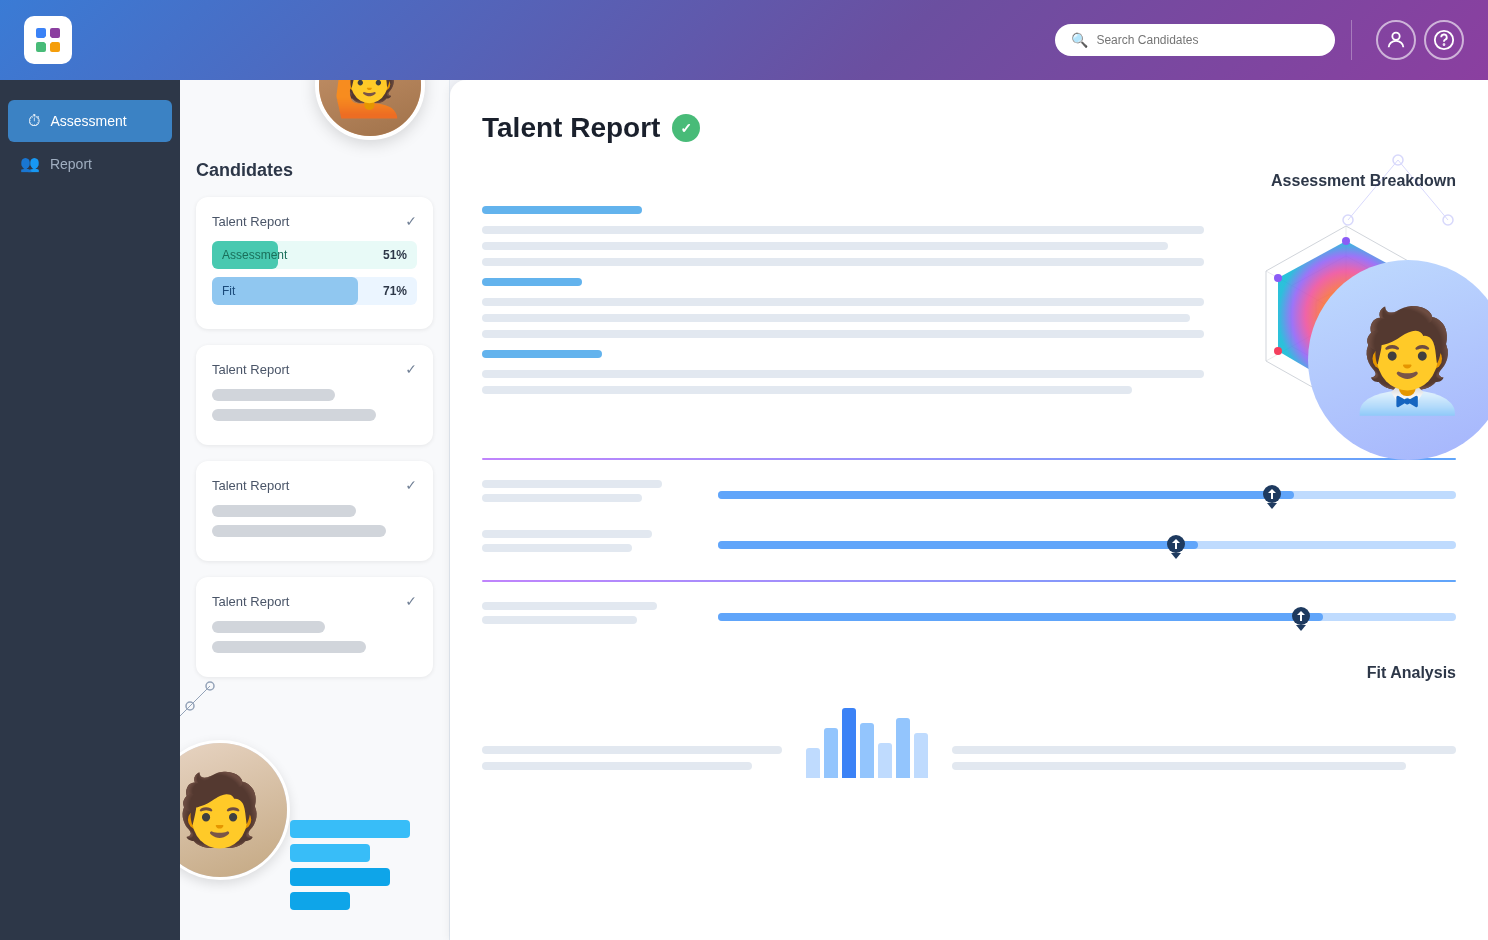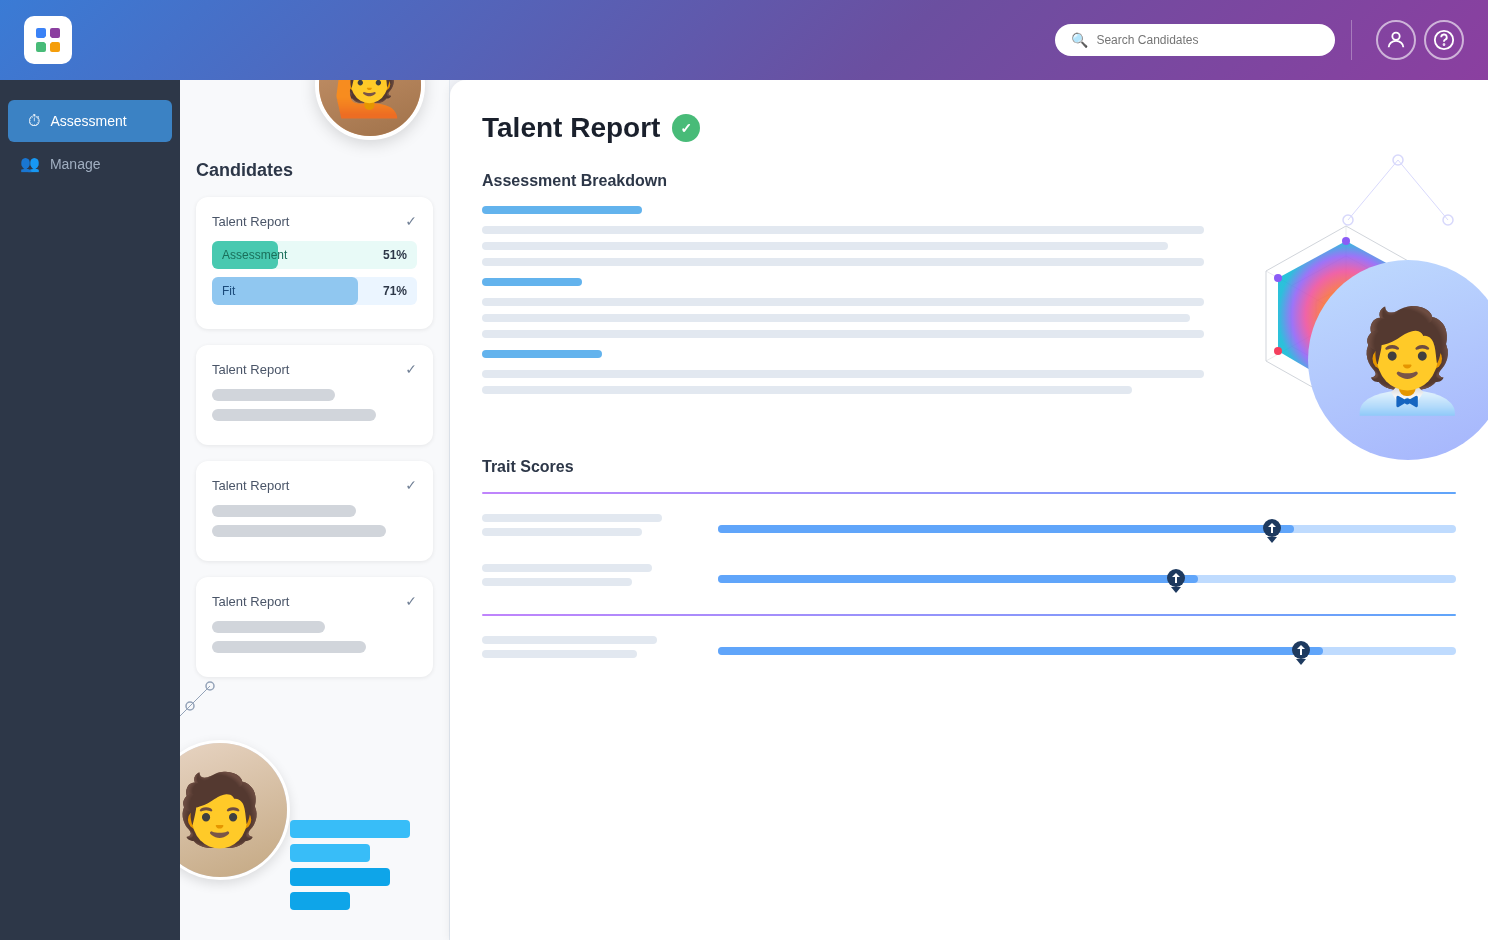--- a/index.html
+++ b/index.html
@@ -198,20 +198,21 @@
       justify-content: center;
       color: white;
       font-size: 14px;
     }
 
     .section-title {
       font-size: 16px;
       font-weight: 600;
       color: #2d3748;
       margin-bottom: 16px;
+      text-align: right;
     }
 
     
     .text-line {
       height: 8px;
       border-radius: 4px;
       background: #e2e8f0;
       margin-bottom: 8px;
     }
     .text-line.blue { background: #63b3ed; }
@@ -332,21 +333,21 @@
   </div>
 </div>
 
 <div class="sidebar">
   <div class="sidebar-item active">
     <span class="icon">⏱</span>
     <span>Assessment</span>
   </div>
   <div class="sidebar-item">
     <span class="icon">👥</span>
-    <span>Manage</span>
+    <span>Report</span>
   </div>
 </div>
 
 <div class="main">
 
   <div style="position:absolute; top:-50px; left:135px; width:110px; height:110px; border-radius:50%; overflow:hidden; border:4px solid white; box-shadow:0 4px 16px rgba(0,0,0,0.15); z-index:20; background:#d4a076;">
     <div style="width:100%;height:100%;background:linear-gradient(160deg,#c8956c,#a0724a);display:flex;align-items:center;justify-content:center;font-size:60px;">🙋</div>
   </div>
 
   <div class="candidates-panel">
@@ -501,21 +502,20 @@
             <circle cx="180" cy="148" r="4" fill="#84cc16"></circle>
             <circle cx="110" cy="185" r="4" fill="#f59e0b"></circle>
             <circle cx="42" cy="145" r="4" fill="#f43f5e"></circle>
             <circle cx="42" cy="72" r="4" fill="#8b5cf6"></circle>
           </svg>
         </div>
       </div>
     </div>
 
     <div class="trait-section">
-      <div class="section-title">Trait Scores</div>
       <div class="trait-divider"></div>
 
       <div class="trait-row">
         <div class="trait-label-area">
           <div class="text-line" style="width:180px; margin-bottom:6px;"></div>
           <div class="text-line" style="width:160px;"></div>
         </div>
         <div class="trait-bar-area">
           <div class="trait-bar-bg">
             <div class="trait-bar-fill" style="width:78%;"></div>
@@ -558,14 +558,37 @@
             <div class="trait-marker" style="left:79%; transform:translateX(-50%);">
               <svg width="8" height="10" viewBox="0 0 8 10">
                   <path d="M4 0L8 4H5v6H3V4H0L4 0Z" fill="white"></path>
                 </svg>
             </div>
           </div>
         </div>
       </div>
     </div>
 
+    <div class="fit-section">
+      <div class="section-title">Fit Analysis</div>
+      <div class="fit-content">
+        <div class="text-content" style="max-width:300px;">
+          <div class="text-line" style="width:100%;"></div>
+          <div class="text-line" style="width:90%;"></div>
+        </div>
+
+        <div style="display:flex; gap:4px; align-items:flex-end; height:80px;">
+          <div style="width:14px; height:30px; background:#bfdbfe; border-radius:3px 3px 0 0;"></div>
+          <div style="width:14px; height:50px; background:#93c5fd; border-radius:3px 3px 0 0;"></div>
+          <div style="width:14px; height:70px; background:#3b82f6; border-radius:3px 3px 0 0;"></div>
+          <div style="width:14px; height:55px; background:#93c5fd; border-radius:3px 3px 0 0;"></div>
+          <div style="width:14px; height:35px; background:#bfdbfe; border-radius:3px 3px 0 0;"></div>
+          <div style="width:14px; height:60px; background:#93c5fd; border-radius:3px 3px 0 0;"></div>
+          <div style="width:14px; height:45px; background:#bfdbfe; border-radius:3px 3px 0 0;"></div>
+        </div>
+        <div class="fit-text-area">
+          <div class="text-line" style="width:100%; margin-bottom:8px;"></div>
+          <div class="text-line" style="width:90%;"></div>
+        </div>
+      </div>
+    </div>
   </div>
 </div>
 
 </body></html>

